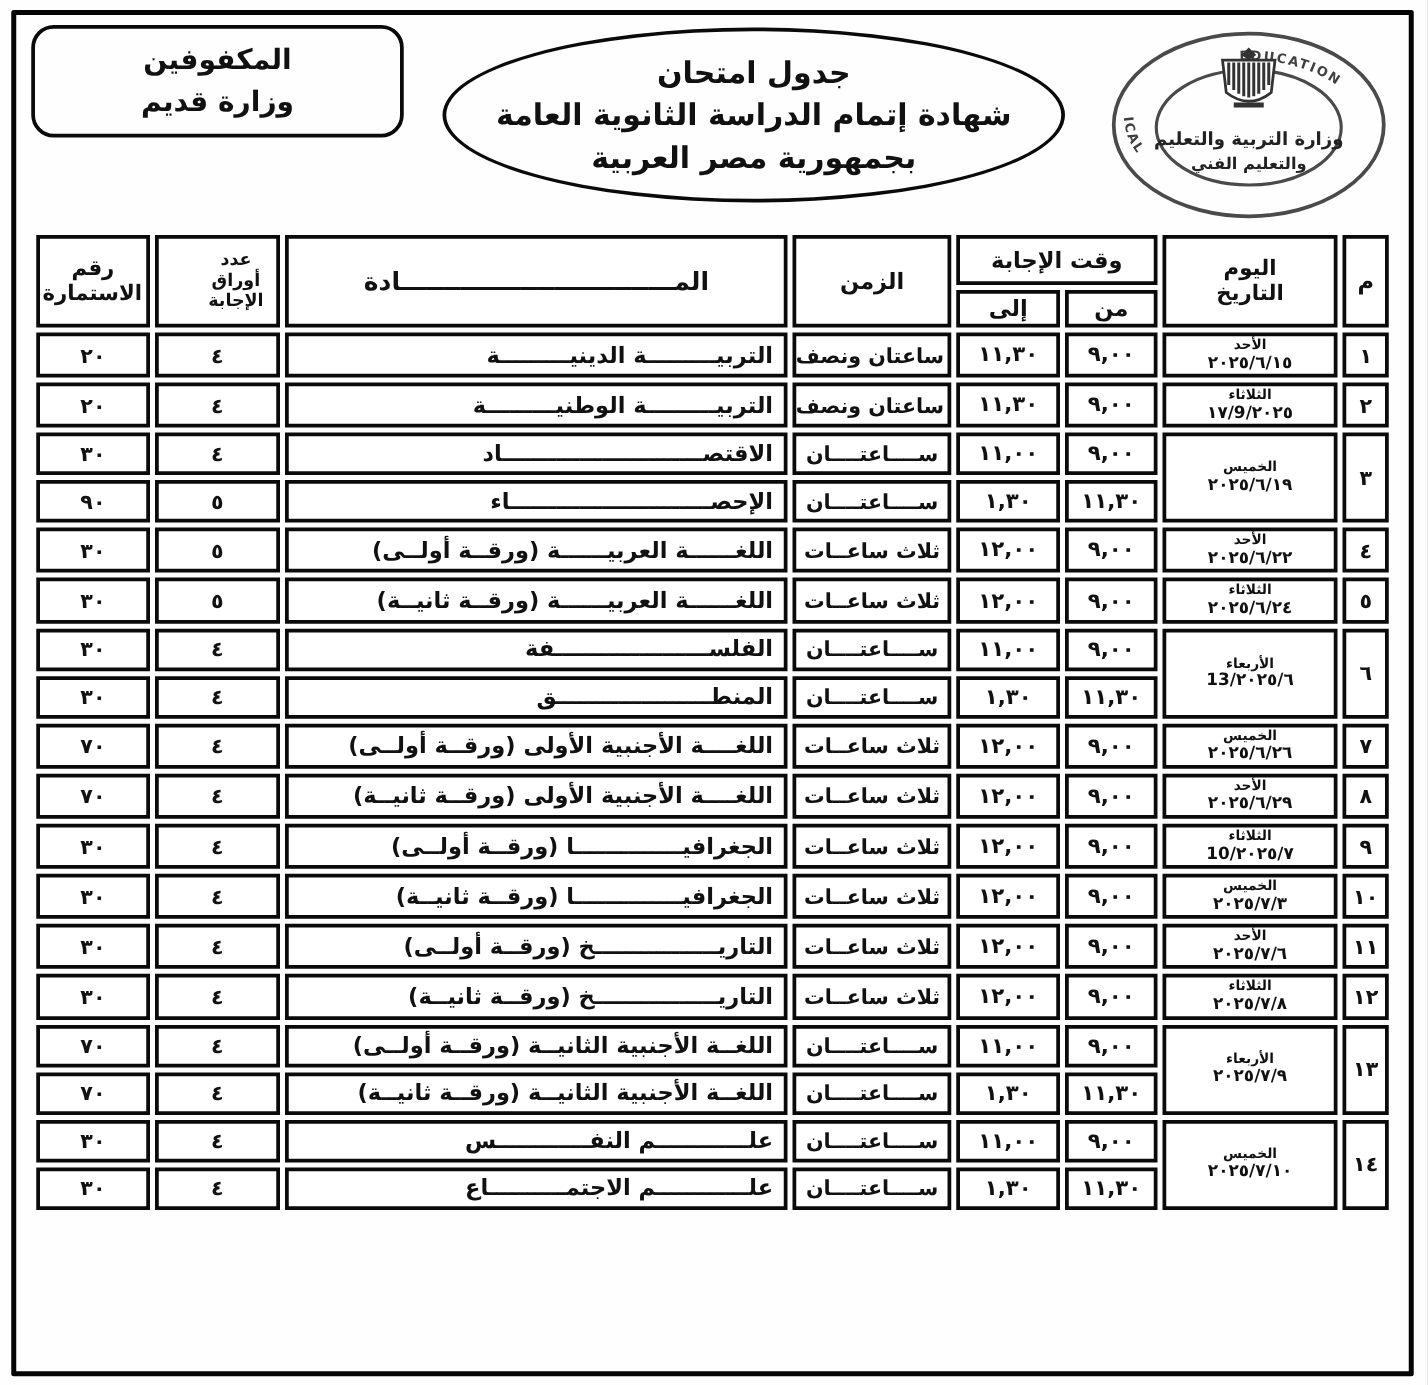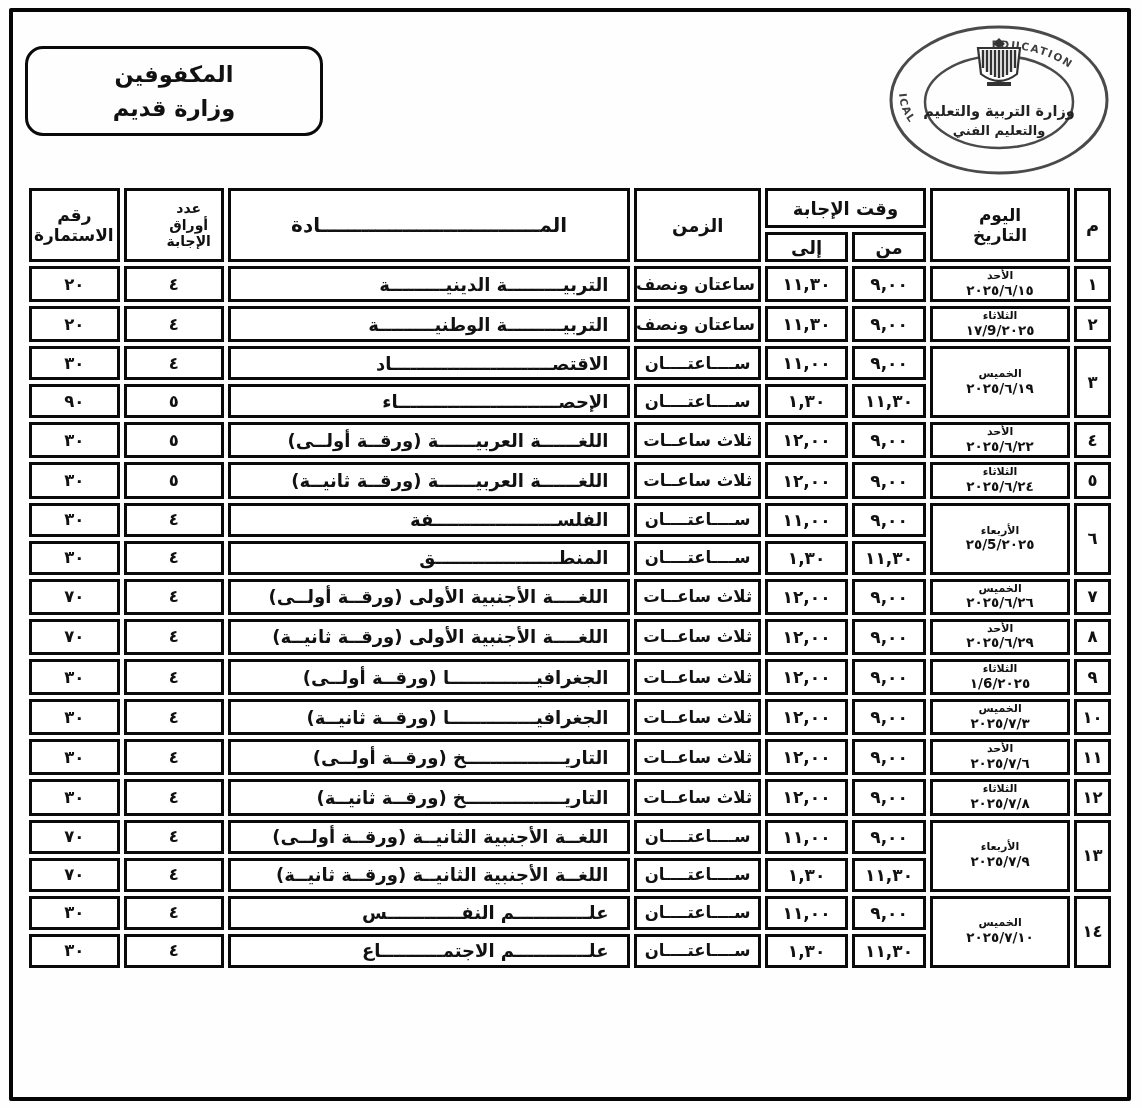--- a/index.html
+++ b/index.html
@@ -25,39 +25,39 @@
   .seal-ar2{font-family:"DejaVu Sans",sans-serif;font-size:13px;font-weight:bold;fill:#222;}
   .oval{
     width:498px;height:140px;border:3.5px solid #0a0a0a;border-radius:50%;
     display:flex;flex-direction:column;justify-content:center;align-items:center;
     font-weight:bold;font-size:24px;line-height:1.42;text-align:center;
     margin-top:4px;flex:0 0 auto;box-sizing:border-box;padding:0 18px;
   }
   .badge{
     width:298px;border:3.5px solid #0a0a0a;border-radius:18px;
     padding:8px 6px;text-align:center;font-weight:bold;font-size:22.5px;
-    line-height:1.52;margin-top:28px;flex:0 0 auto;box-sizing:border-box;
+    line-height:1.52;margin-top:2px;flex:0 0 auto;box-sizing:border-box;
   }
   
   table{
     width:100%;border-collapse:separate;border-spacing:4px;
     table-layout:fixed;margin-top:2px;
   }
   th,td{
     border:3px solid #0a0a0a;background:#fff;font-weight:bold;
     text-align:center;vertical-align:middle;padding:1px 3px;overflow:hidden;
   }
   thead tr:first-child{height:40px;}
   thead tr:nth-child(2){height:30px;}
   tbody tr{height:34px;}
   th{font-size:18px;margin-left:19px;}
   .two-line{white-space:pre-line;line-height:1.18;font-size:17px;}
   .three-line{white-space:pre-line;line-height:1.18;font-size:14px;padding-left:33px;}
   .subject-h{font-size:20px;white-space:nowrap;}
-  td.subject-cell{text-align:right;padding-right:19px;font-size:18px;white-space:nowrap;}
+  td.subject-cell{text-align:right;padding-right:9px;font-size:18px;white-space:nowrap;}
   td.time-cell{font-size:17px;}
   td.dur-cell{font-size:16.5px;white-space:nowrap;}
   td.num-cell{font-size:16.5px;}
   td.papers-cell{font-size:16.5px;}
   td.form-cell{font-size:16.5px;}
   .day-name{font-size:11px;line-height:1.15;}
   .day-date{font-size:13.5px;line-height:1.15;}
 </style>
 </head>
 <body>
@@ -92,20 +92,25 @@
               <line x1="127" y1="30" x2="127" y2="52"></line>
               <line x1="131" y1="30" x2="131" y2="48"></line>
             </g>
             <rect x="103" y="62" width="24" height="4" fill="#333"></rect>
           </g>
           <text x="115" y="96" text-anchor="middle" class="seal-ar">وزارة التربية والتعليم</text>
           <text x="115" y="115" text-anchor="middle" class="seal-ar2">والتعليم الفني</text>
         </svg>
       </div>
 
+      <div class="oval">
+        <div>جدول امتحان</div>
+        <div>شهادة إتمام الدراسة الثانوية العامة</div>
+        <div>بجمهورية مصر العربية</div>
+      </div>
 
       <div class="badge">
         <div>المكفوفين</div>
         <div>وزارة قديم</div>
       </div>
 
     </header>
 
     <table>
       <colgroup>
@@ -208,21 +213,21 @@
             <td class="time-cell">١٢,٠٠</td>
             <td class="dur-cell">ثلاث ساعــات</td>
             <td class="subject-cell">اللغــــــة العربيــــــة (ورقــة ثانيــة)</td>
             <td class="papers-cell">٥</td>
             <td class="form-cell">٣٠</td>
           </tr>
           <tr>
             <td class="num-cell" rowspan="2">٦</td>
             <td class="day-cell" rowspan="2">
               <div class="day-name">الأربعاء</div>
-              <div class="day-date">٢٠٢٥/5/٢٥</div>
+              <div class="day-date">٢٠٢٥/٦/13</div>
             </td>
             <td class="time-cell">٩,٠٠</td>
             <td class="time-cell">١١,٠٠</td>
             <td class="dur-cell">ســــاعتــــان</td>
             <td class="subject-cell">الفلســــــــــــــــــــفة</td>
             <td class="papers-cell">٤</td>
             <td class="form-cell">٣٠</td>
           </tr>
           <tr>
             <td class="time-cell">١١,٣٠</td>
@@ -255,21 +260,21 @@
             <td class="time-cell">١٢,٠٠</td>
             <td class="dur-cell">ثلاث ساعــات</td>
             <td class="subject-cell">اللغــــة الأجنبية الأولى (ورقــة ثانيــة)</td>
             <td class="papers-cell">٤</td>
             <td class="form-cell">٧٠</td>
           </tr>
           <tr>
             <td class="num-cell">٩</td>
             <td class="day-cell">
               <div class="day-name">الثلاثاء</div>
-              <div class="day-date">٢٠٢٥/6/١</div>
+              <div class="day-date">٢٠٢٥/٧/10</div>
             </td>
             <td class="time-cell">٩,٠٠</td>
             <td class="time-cell">١٢,٠٠</td>
             <td class="dur-cell">ثلاث ساعــات</td>
             <td class="subject-cell">الجغرافيــــــــــــــا (ورقــة أولــى)</td>
             <td class="papers-cell">٤</td>
             <td class="form-cell">٣٠</td>
           </tr>
           <tr>
             <td class="num-cell">١٠</td>

